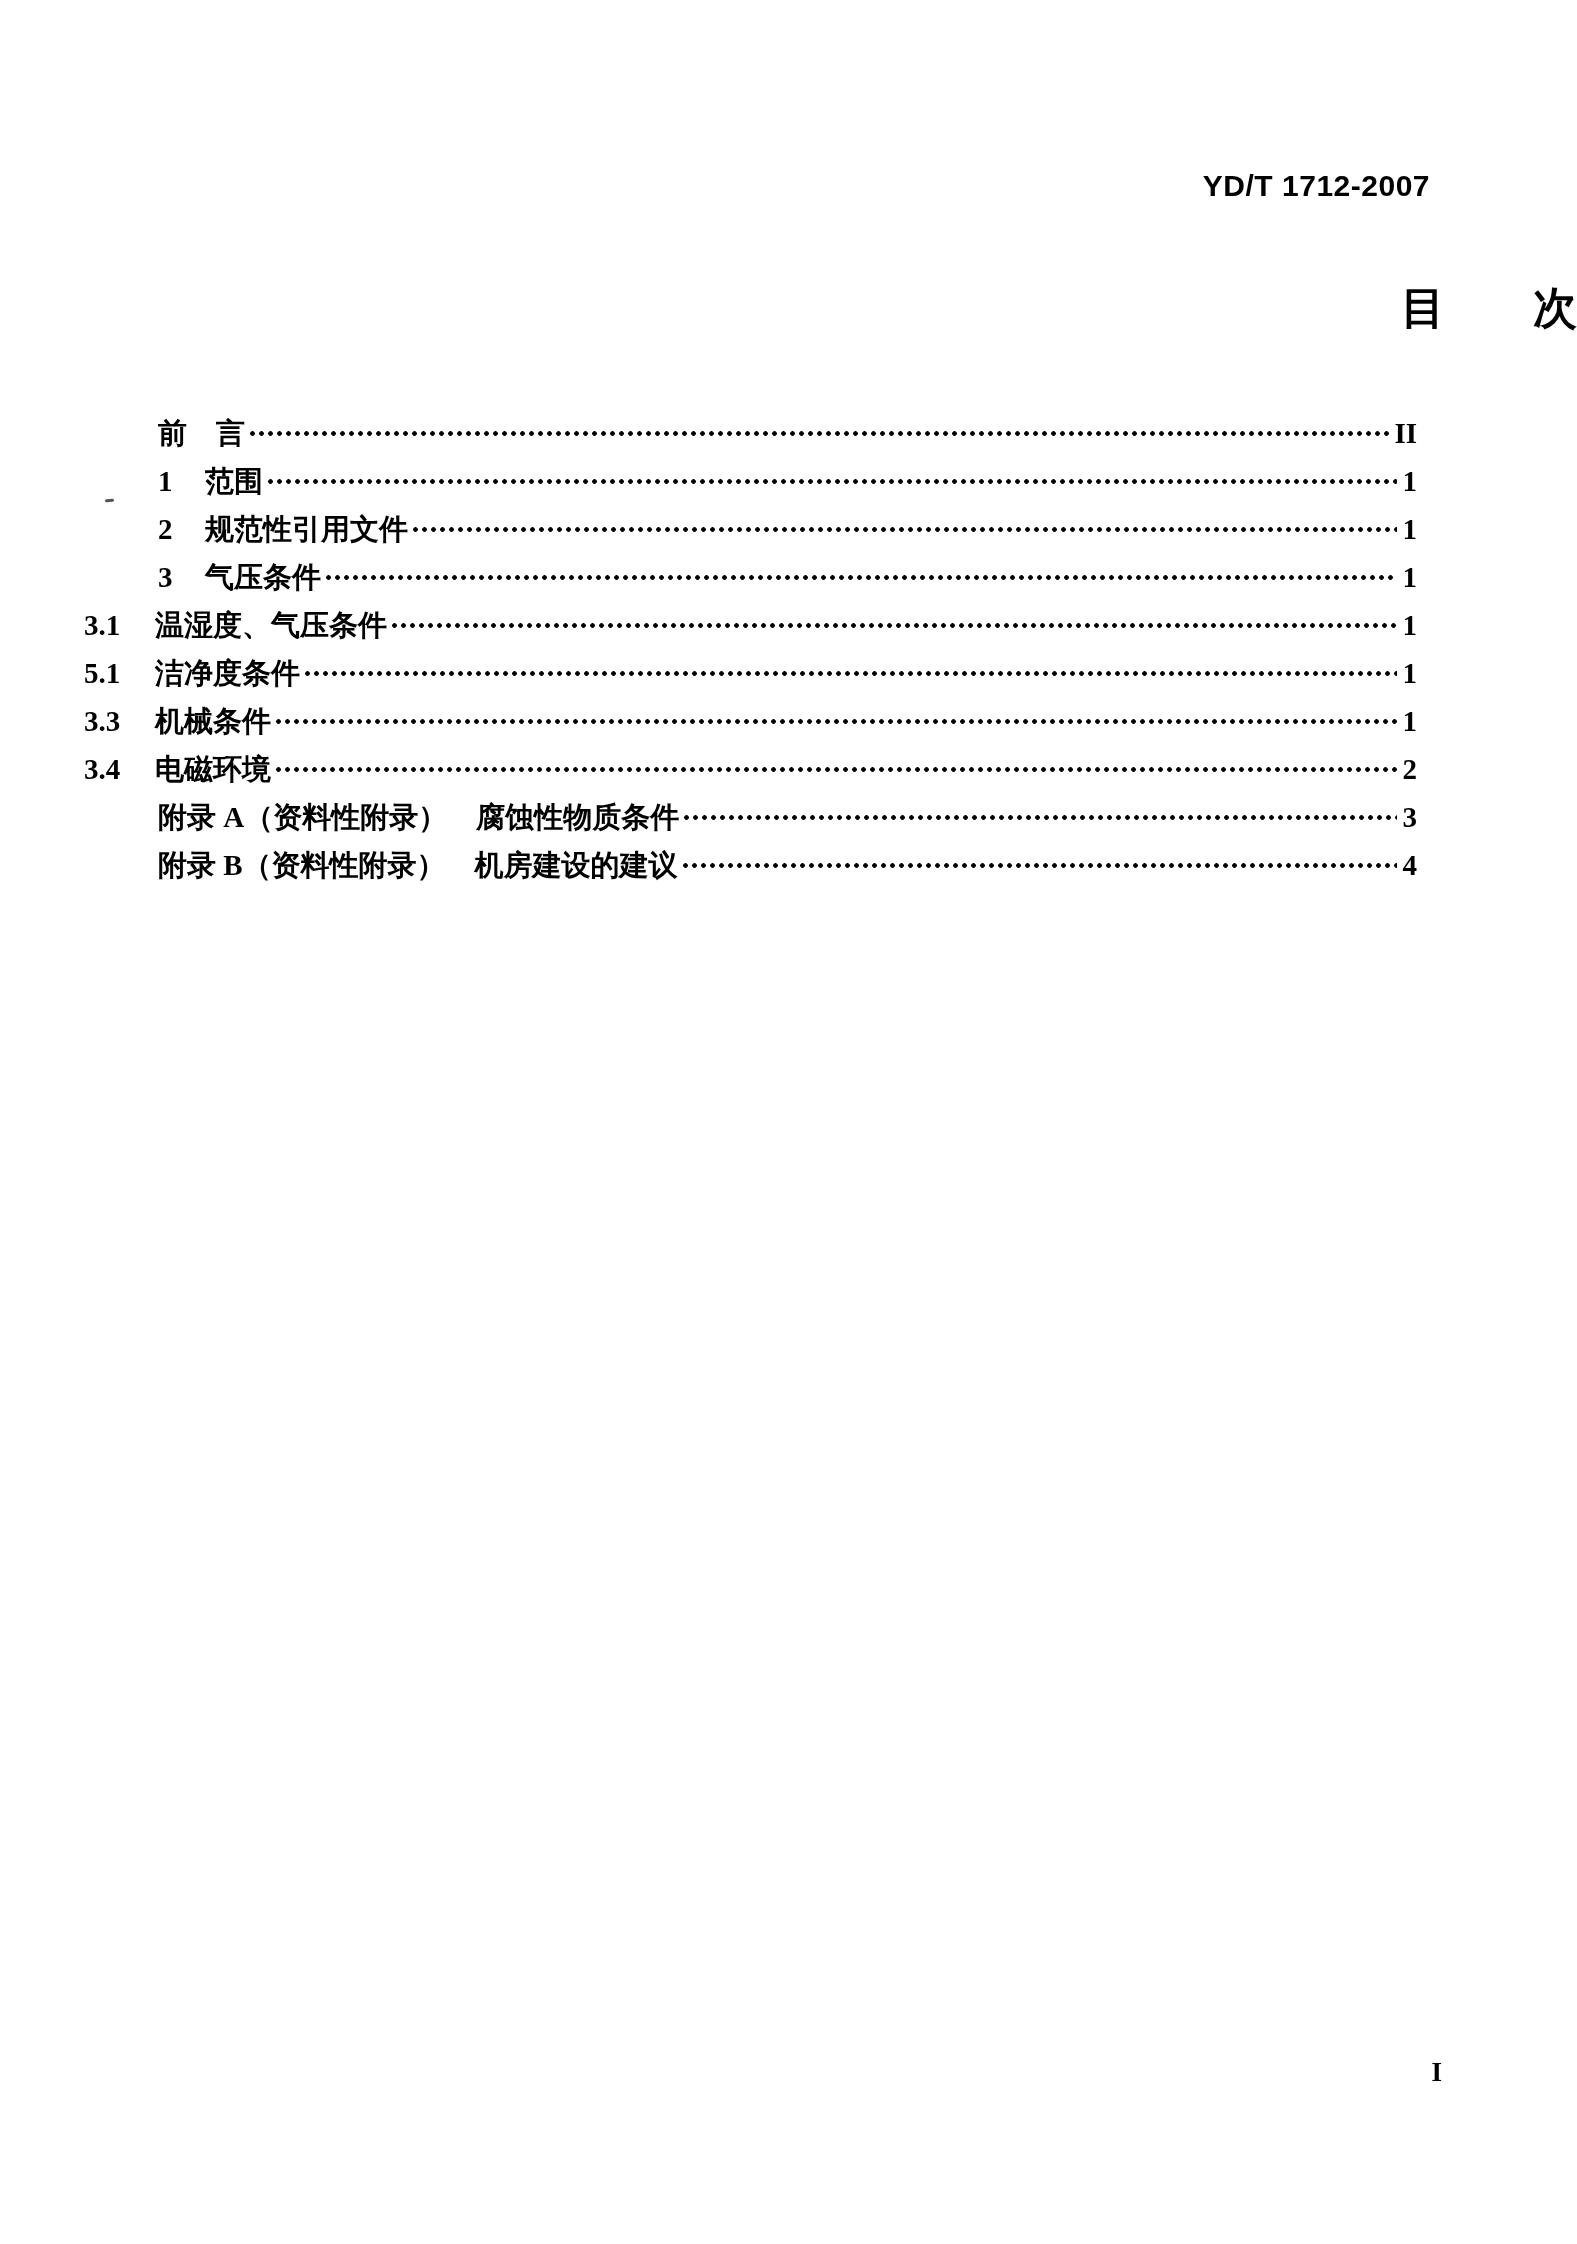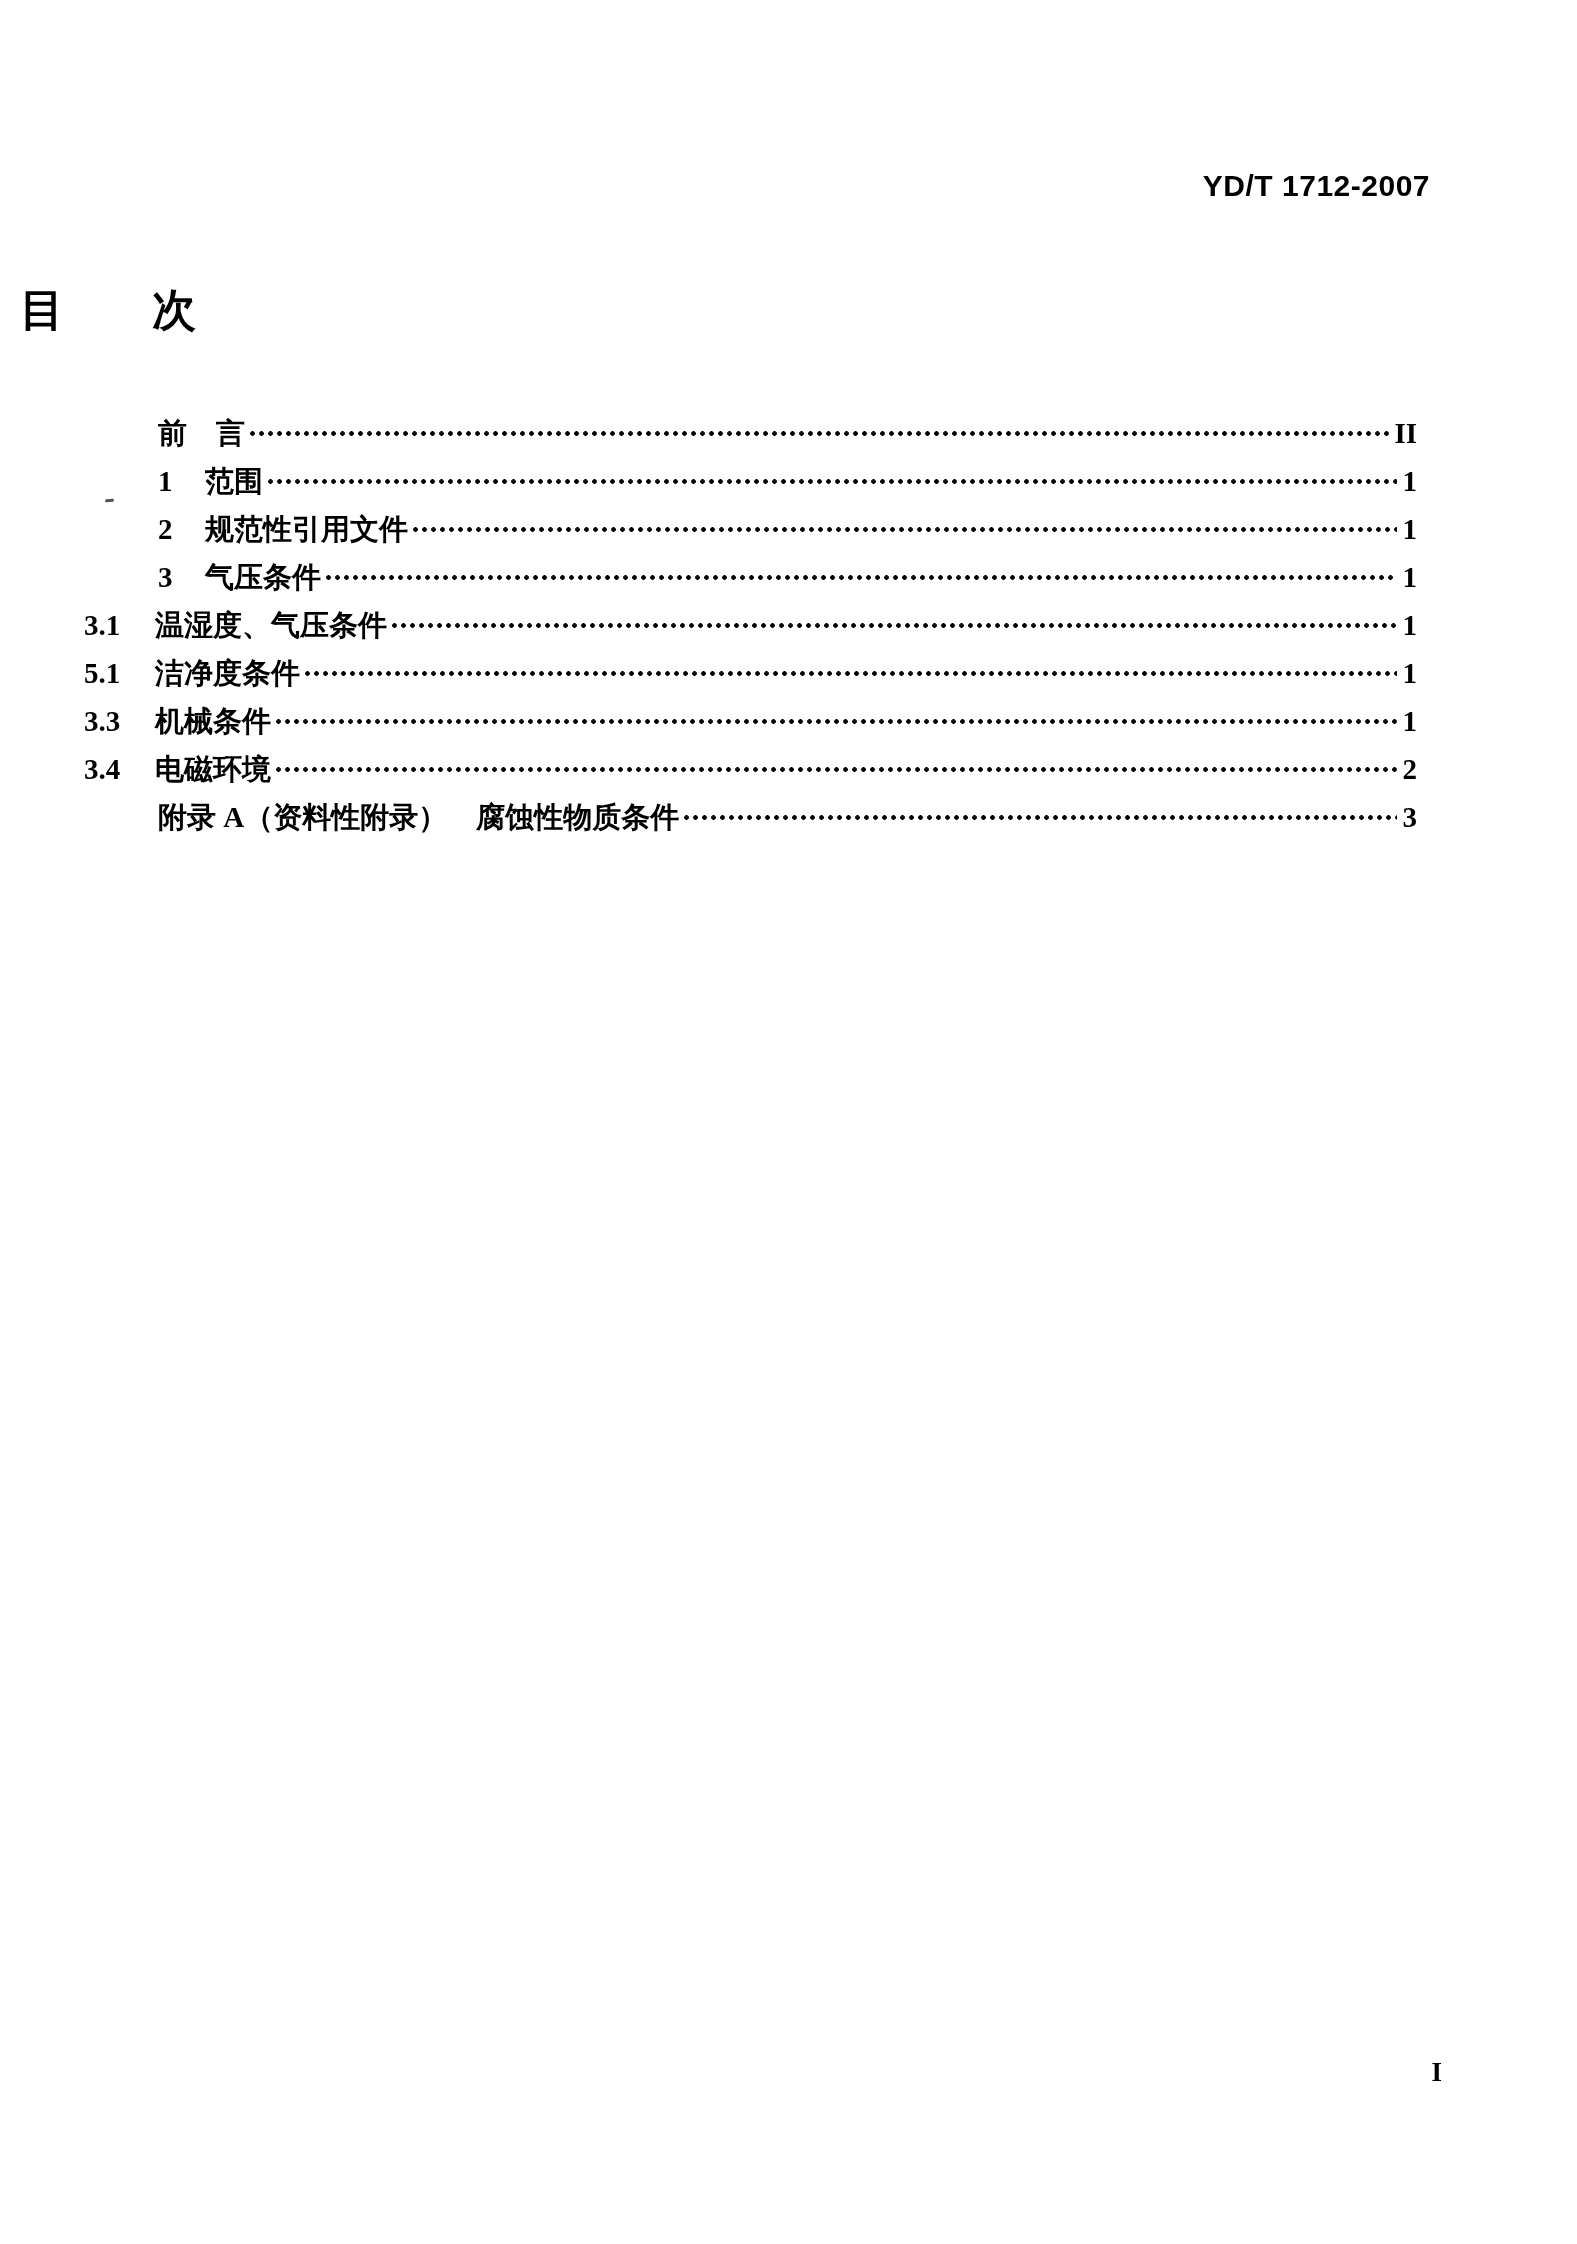--- a/index.html
+++ b/index.html
@@ -20,26 +20,27 @@
     font-family: "Liberation Sans", "DejaVu Sans", sans-serif;
     font-weight: bold;
     font-size: 30px;
     letter-spacing: 0.5px;
   }
   .doc-title {
     position: absolute;
     top: 289px;
     left: 0;
     width: 100%;
-    text-align: left;
+    text-align: right;
     text-indent: 20px;
     font-size: 44px;
     font-weight: bold;
     line-height: 1;
     white-space: pre;
+    font-family: Liberation Mono, monospace;
   }
   .toc {
     position: absolute;
     top: 409px;
     left: 0;
     right: 160px;
   }
   .toc-row {
     display: flex;
     align-items: center;
@@ -146,19 +147,25 @@
       <span class="toc-label">电磁环境</span>
       <span class="toc-dots"></span>
       <span class="toc-page">2</span>
     </div>
       <div class="toc-row appendix">
 
       <span class="toc-label">附录 A（资料性附录）　腐蚀性物质条件</span>
       <span class="toc-dots"></span>
       <span class="toc-page">3</span>
     </div>
+      <div class="toc-row appendix">
+
+      <span class="toc-label">附录 B（资料性附录）　机房建设的建议</span>
+      <span class="toc-dots"></span>
+      <span class="toc-page">4</span>
+    </div>
     </div>
 
   <div class="speck"></div>
 
   <div class="footer-page">I</div>
 
 </div>
 
 </body></html>

